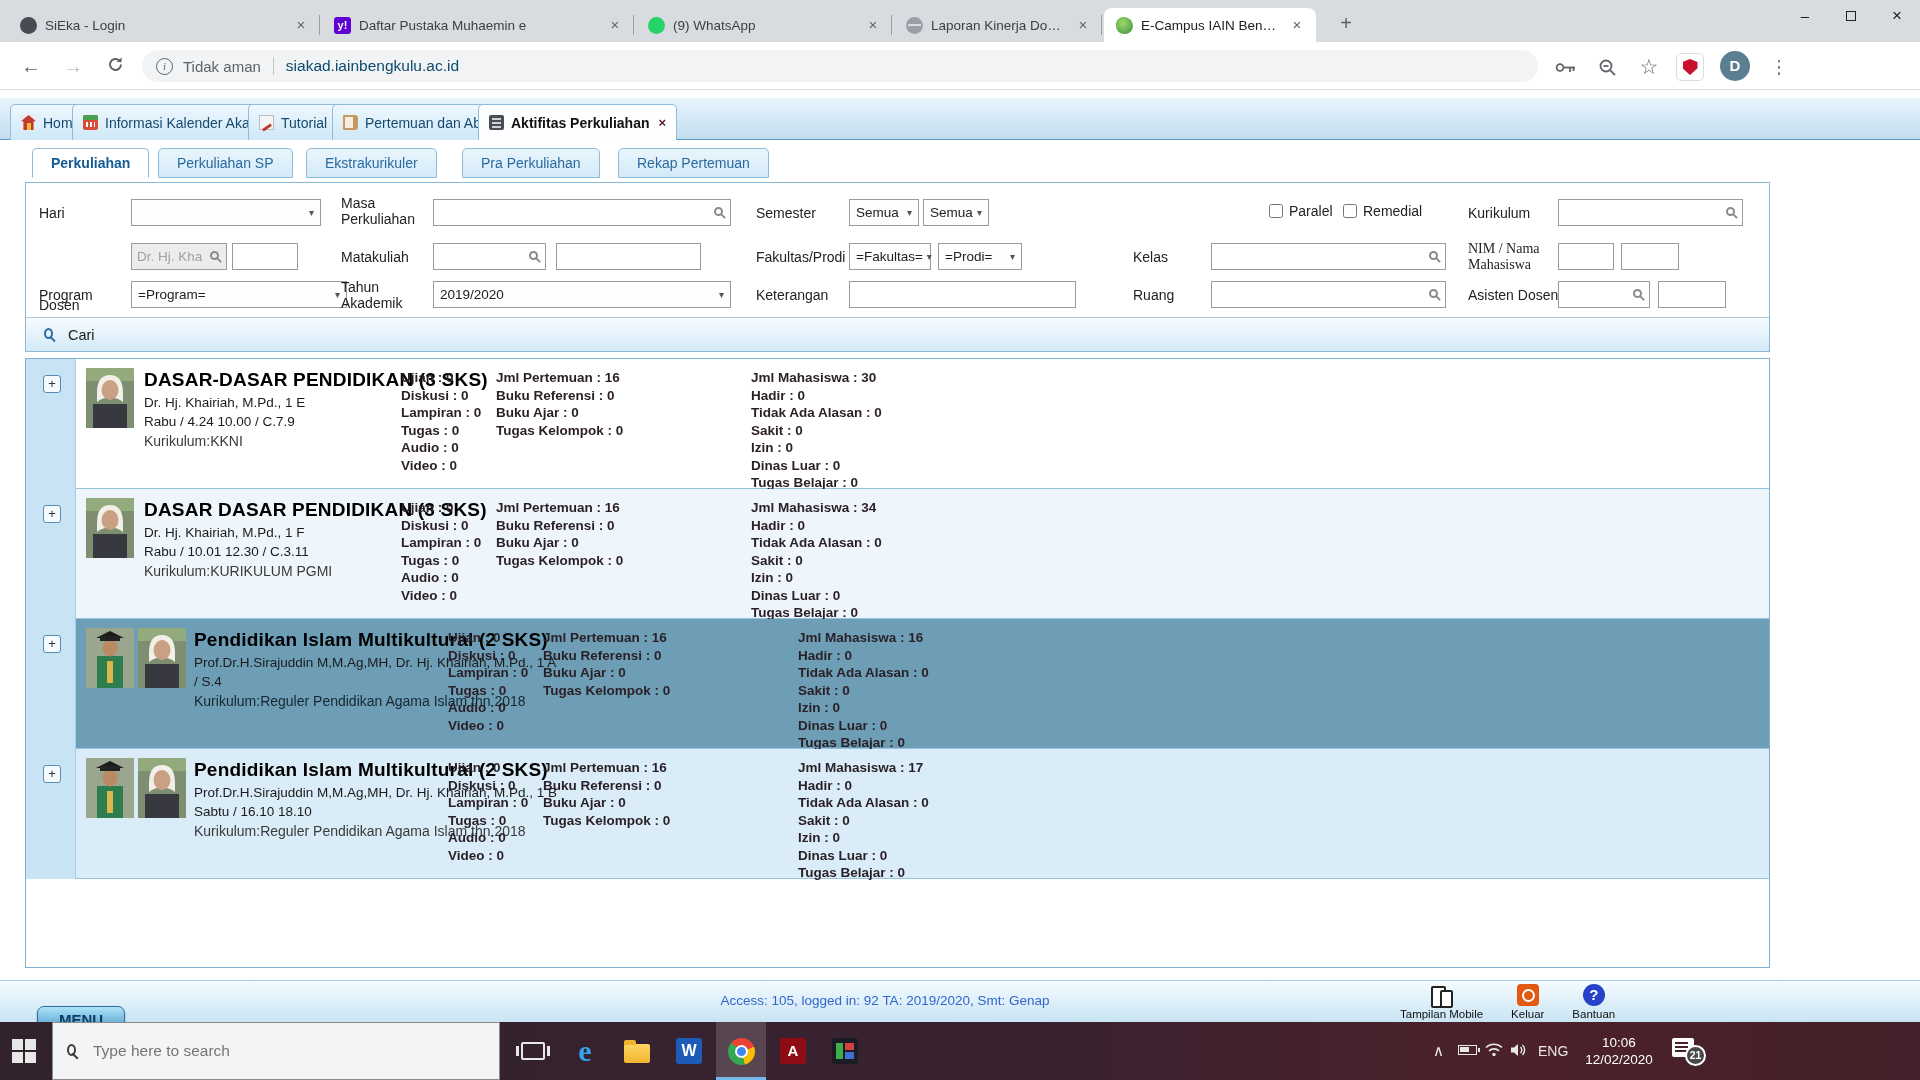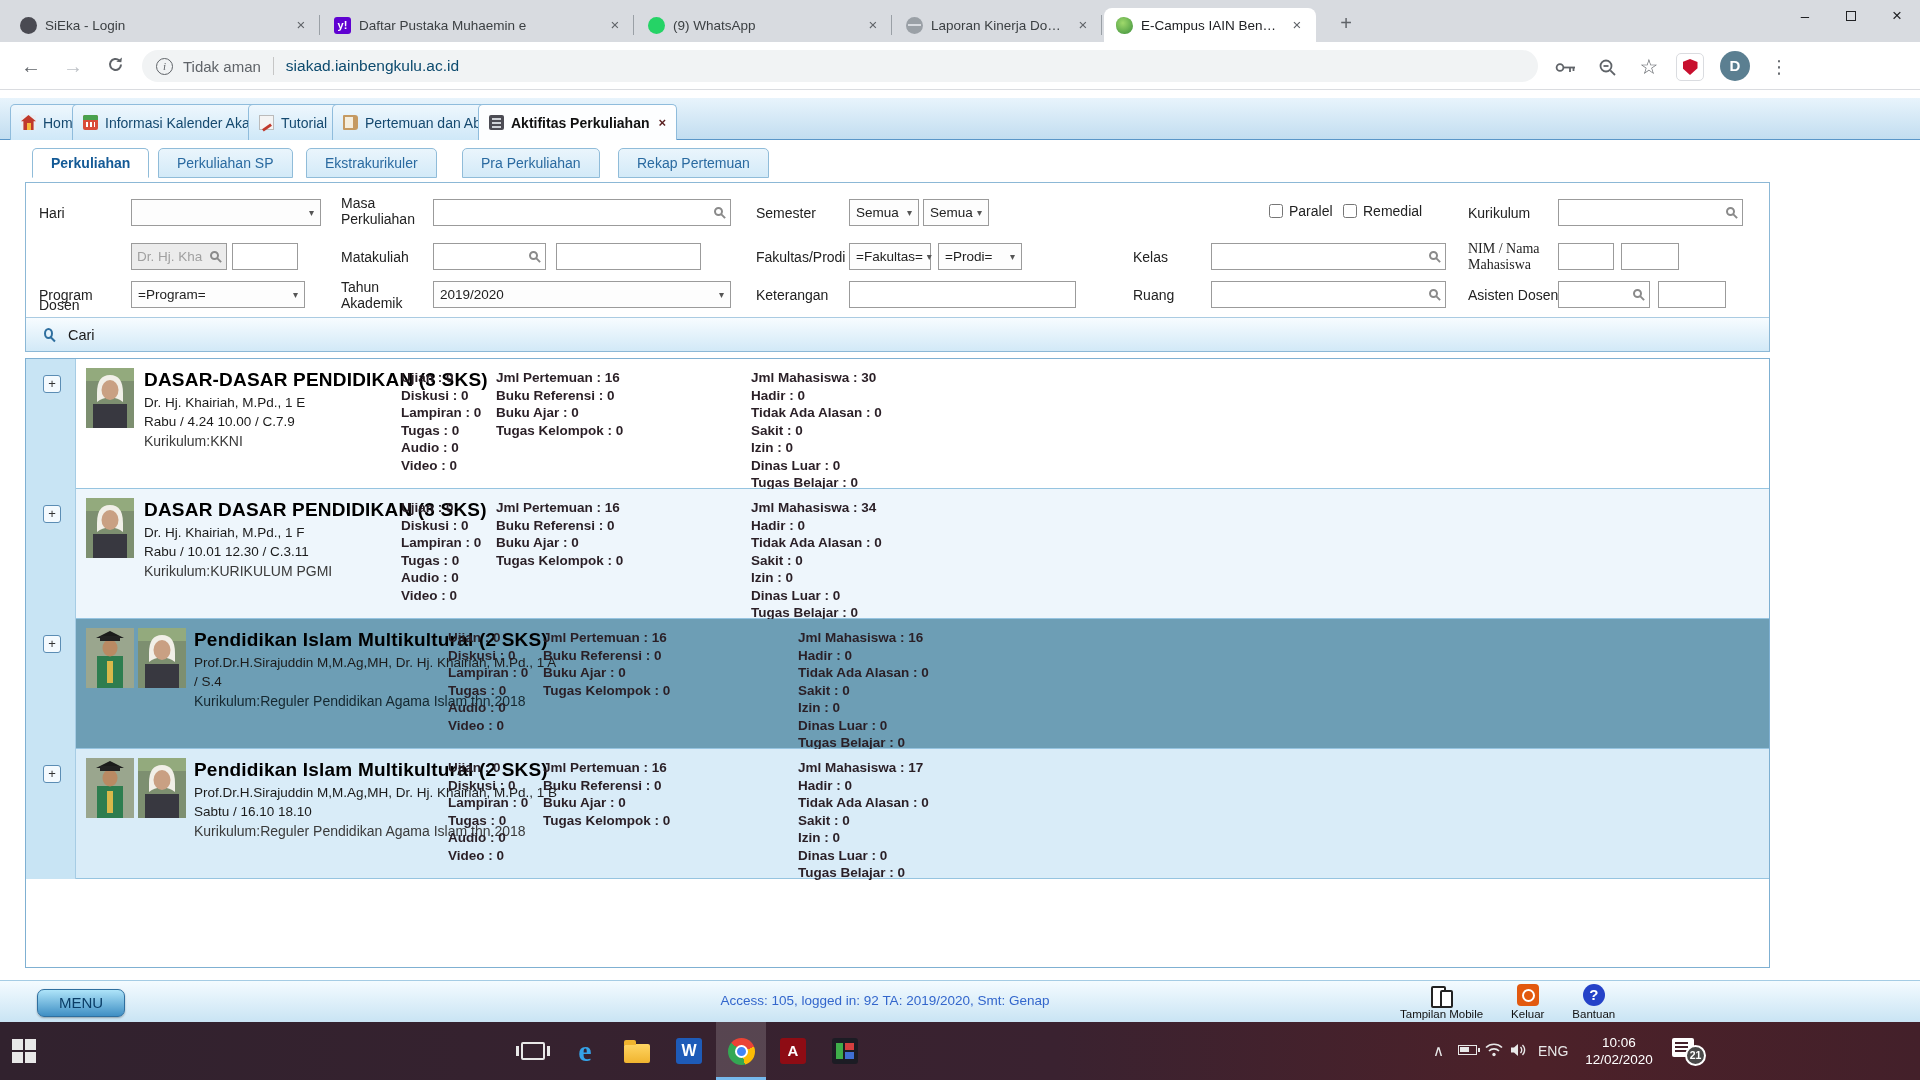--- a/index.html
+++ b/index.html
@@ -95,21 +95,21 @@
   .clect, .csched { font-size:13.5px; font-weight:normal; color:#1b1b1b; margin-bottom:4px; }
   .ckur { font-size:14px; color:#3a3a3a; }
   .cstats { position:absolute; top:10px; font-size:13.5px; font-weight:bold; color:#2a1f26; line-height:17.5px; }
   .crow.alt { background:#eef6fc; }
   .crow.alt2 { background:#d9ecf8; }
   .crow.selected { background:#6d9eb5; }
   .crow.selected .ckur { color:#15272f; }
 
   
   #footer { position:absolute; left:0; top:980px; width:1920px; height:42px; background:linear-gradient(#f4fbff,#c9e4f4); border-top:1px solid #a5cce4; }
-  #menu-btn { position:absolute; left:37px; top:8px; width:88px; height:28px; border-radius:7px; background:linear-gradient(#aee4f9,#3f8fc4); border:1px solid #2f6f9f; color:#0b3d66; font-weight:normal; font-size:15px; text-align:center; line-height:26px; box-shadow:0 1px 2px rgba(0,0,0,.3); }
+  #menu-btn { position:absolute; left:37px; top:25px; width:88px; height:28px; border-radius:7px; background:linear-gradient(#aee4f9,#3f8fc4); border:1px solid #2f6f9f; color:#0b3d66; font-weight:bold; font-size:15px; text-align:center; line-height:26px; box-shadow:0 1px 2px rgba(0,0,0,.3); }
   #footer-status { position:absolute; left:0; top:12px; width:1770px; text-align:center; font-size:13.5px; color:#3366cc; }
   #footer-actions { position:absolute; left:1400px; top:3px; display:flex; gap:28px; }
   .faction { display:flex; flex-direction:column; align-items:center; gap:2px; font-size:11.5px; color:#111; }
   .fic { width:24px; height:22px; position:relative; }
   .fic-mobile::before { content:""; position:absolute; left:1px; top:2px; width:11px; height:18px; border:2px solid #222; border-radius:2px; background:#fff; }
   .fic-mobile::after { content:""; position:absolute; left:10px; top:6px; width:9px; height:14px; border:2px solid #222; border-radius:2px; background:#fff; }
   .fic-logout { background:#e2590f; border-radius:4px; width:22px; height:22px; margin:0 auto; }
   .fic-logout::before { content:""; position:absolute; left:5px; top:5px; width:9px; height:9px; border:2.5px solid #fff; border-radius:50%; }
   .fic-help { background:#2542c8; border-radius:50%; width:22px; height:22px; color:#fff; font-weight:bold; font-size:15px; text-align:center; line-height:22px; margin:0 auto; }
 
@@ -315,21 +315,21 @@
         </div>
         <div class="flabel" style="left: 1107px; top: 66px; width: 60px;">Kelas</div>
         <div class="fsearch" style="left: 1185px; top: 60px; width: 235px;">
           <input type="text" style="">
           <span class="mag"></span>
         </div>
         <div class="flabel" style="left: 1442px; top: 58px; width: 95px; font-family: Liberation Serif, serif;">NIM / Nama Mahasiswa</div>
         <input class="finp" type="text" style="left: 1532px; top: 60px; width: 56px;">
         <input class="finp" type="text" style="left: 1595px; top: 60px; width: 58px;">
         <div class="flabel" style="left: 13px; top: 104px; width: 80px;">Program</div>
-        <div class="fsel" style="left: 105px; top: 98px; width: 174px;">
+        <div class="fsel" style="left: 105px; top: 98px; width: 216px;">
           <span>=Program=</span>
           <span class="arr">▾</span>
         </div>
         <div class="flabel" style="left: 315px; top: 96px; width: 80px;">Tahun Akademik</div>
         <div class="fsel" style="left: 407px; top: 98px; width: 298px;">
           <span>2019/2020</span>
           <span class="arr">▾</span>
         </div>
         <div class="flabel" style="left: 730px; top: 104px; width: 90px;">Keterangan</div>
         <input class="finp" type="text" style="left: 823px; top: 98px; width: 227px;">
@@ -561,20 +561,24 @@
       </div>
   </div>
 
   <div id="taskbar">
     <div id="start">
         <i></i>
         <i></i>
         <i></i>
         <i></i>
       </div>
+    <div id="tb-search">
+      <span class="mag"></span>
+      <input type="text" placeholder="Type here to search" style="">
+    </div>
     <div id="apps">
         <div class="appslot" style="left: 508px;">
           <div class="icon-task-view"></div>
         </div>
         <div class="appslot" style="left: 560px;">
           <div class="icon-edge">e</div>
         </div>
         <div class="appslot" style="left: 612px;">
           <div class="icon-explorer"></div>
         </div>

